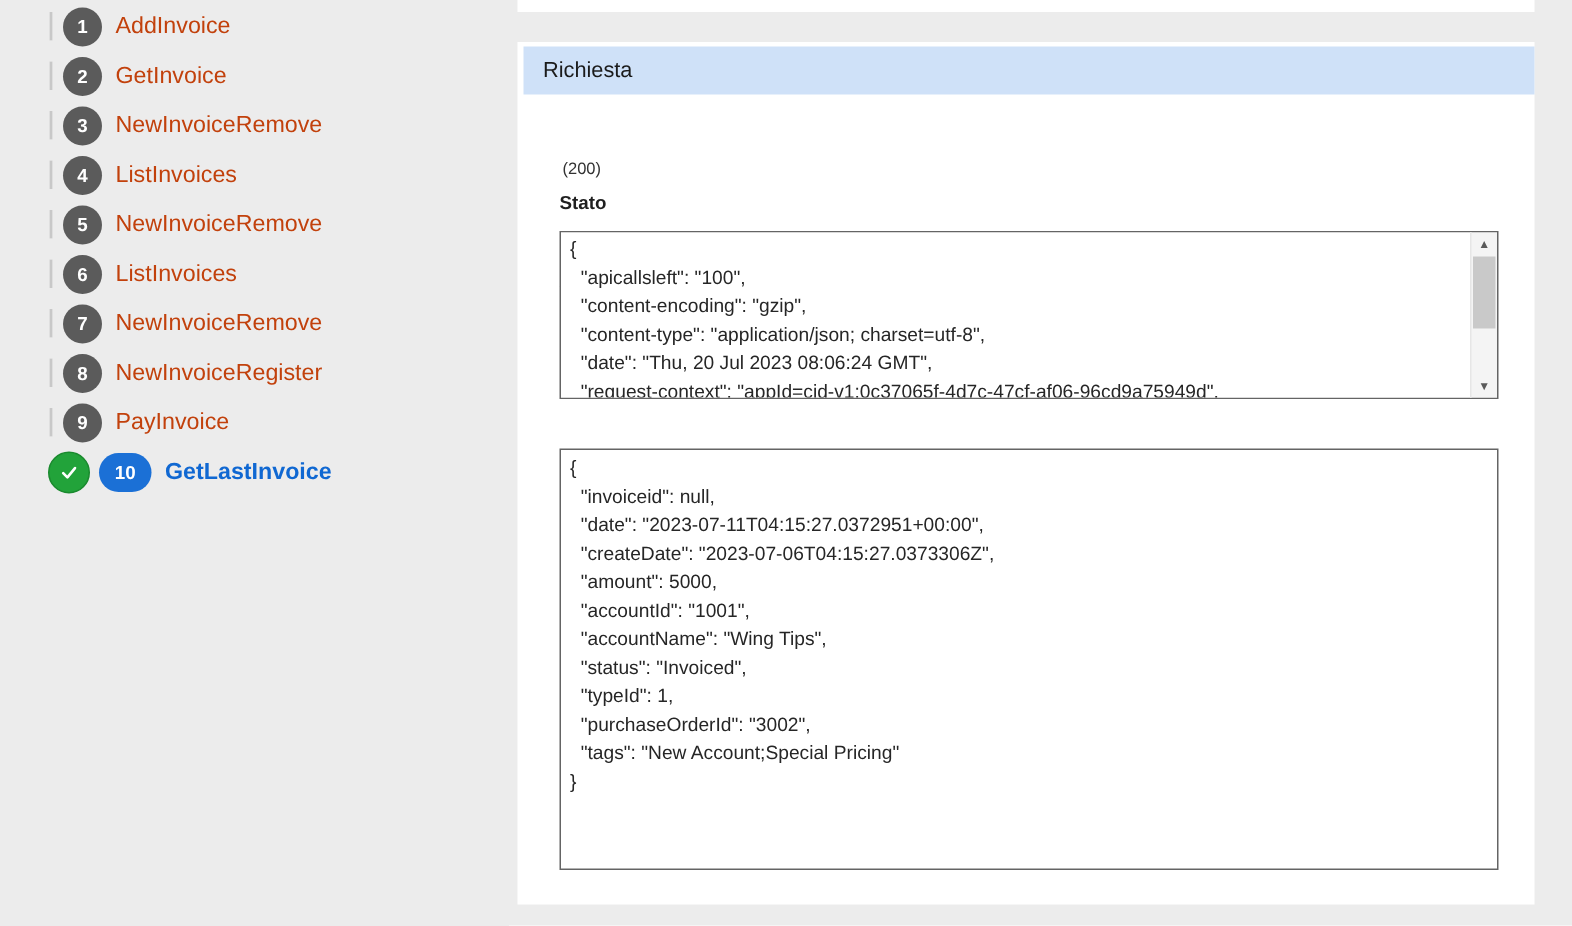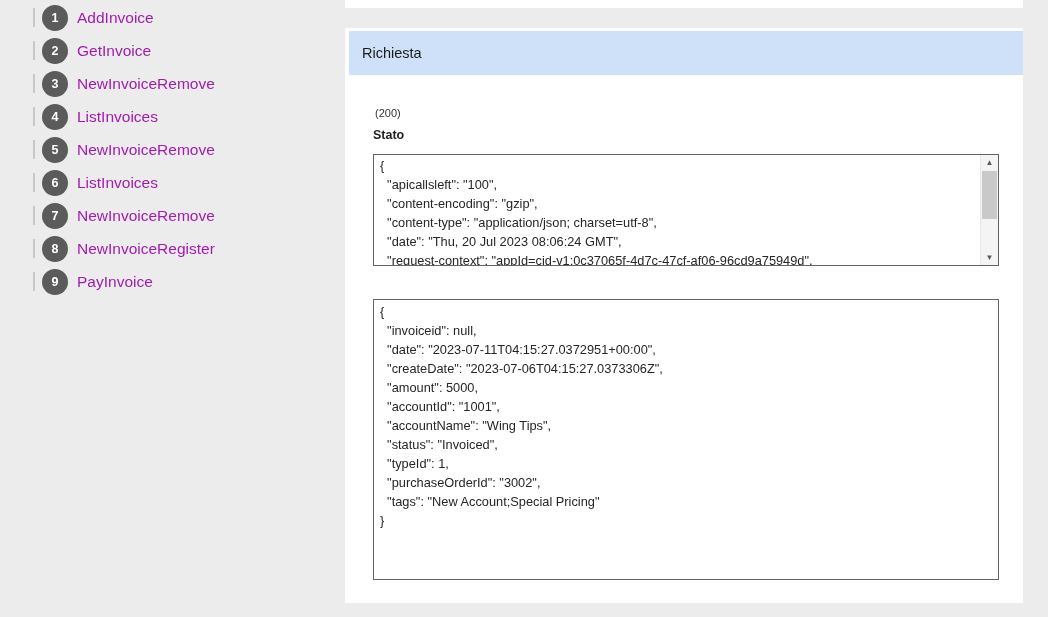--- a/index.html
+++ b/index.html
@@ -16,37 +16,37 @@
   .op-check{
     width:25px;height:25px;background:#ffffff;border:1px solid #c8c8c8;
     box-sizing:content-box;flex:0 0 auto;
   }
   .op-num{
     width:26px;height:26px;border-radius:50%;background:var(--circle-gray,#5b5b5b);
     color:#fff;font-size:12.5px;font-weight:700;
     display:flex;align-items:center;justify-content:center;
     margin-left:7px;flex:0 0 auto;
   }
-  .op-label{margin-left:9px;font-size:15.5px;color:#a21caf;white-space:nowrap;}
+  .op-label{margin-left:9px;font-size:15.5px;color:#c2410c;white-space:nowrap;}
   .check-circle{
     width:26px;height:26px;border-radius:50%;
     background:var(--green,#22a33a);border:1px solid #1a8a2e;
     display:flex;align-items:center;justify-content:center;flex:0 0 auto;
     margin-left:-1px;
   }
   .check-circle svg{width:16px;height:16px;}
   .op-row.active .op-num{
     background:var(--pill-blue,#1b70d6);width:35px;border-radius:13px;margin-left:6px;
   }
   .op-row.active .op-label{color:var(--accent,#1068d2);font-weight:700;}
   
   .card-top-sliver{position:absolute;left:345px;top:0;width:678px;height:8px;background:#fff;}
   .card{position:absolute;left:345px;top:28px;width:678px;height:575px;background:#fff;}
   .tabbar{
-    position:absolute;left:4px;top:3px;right:0;height:44px;
+    position:absolute;left:4px;top:3px;right:0;height:32px;
     background:var(--tabbar-bg,#cfe1f8);display:flex;align-items:stretch;
   }
   .tab{
     padding:0 13px;margin-right:10px;display:flex;align-items:center;
     font-size:14.5px;color:#1b1b1b;border-bottom:3px solid transparent;
     padding-top:3px;cursor:default;white-space:nowrap;
   }
   .tab.active{color:var(--accent,#1068d2);border-bottom-color:var(--accent,#1068d2);}
   .sec-label{position:absolute;left:28px;font-size:12.5px;font-weight:700;color:#1f1f1f;margin-top:44px;}
   .stato-label{top:56px;}
@@ -135,20 +135,30 @@
     <span class="op-checkwrap"><span class="op-check"></span></span>
 
     <span class="op-num">8</span>
     <span class="op-label">NewInvoiceRegister</span>
   </div>
     <div class="op-row">
     <span class="op-checkwrap"><span class="op-check"></span></span>
 
     <span class="op-num">9</span>
     <span class="op-label">PayInvoice</span>
+  </div>
+    <div class="op-row active">
+
+    <span class="check-circle" style="display: flex;">
+      <svg viewBox="0 0 24 24">
+          <path d="M6.2 12.6l4.2 4.2 7.6-9.2" stroke="#ffffff" stroke-width="2.6" fill="none" stroke-linecap="round" stroke-linejoin="round"></path>
+        </svg>
+    </span>
+    <span class="op-num">10</span>
+    <span class="op-label">GetLastInvoice</span>
   </div>
   </div>
 
 <div class="card-top-sliver"></div>
 
 <div class="card">
 
   <div class="tabbar" id="tabbar">
       <div class="tab">
     <span>Richiesta</span>

